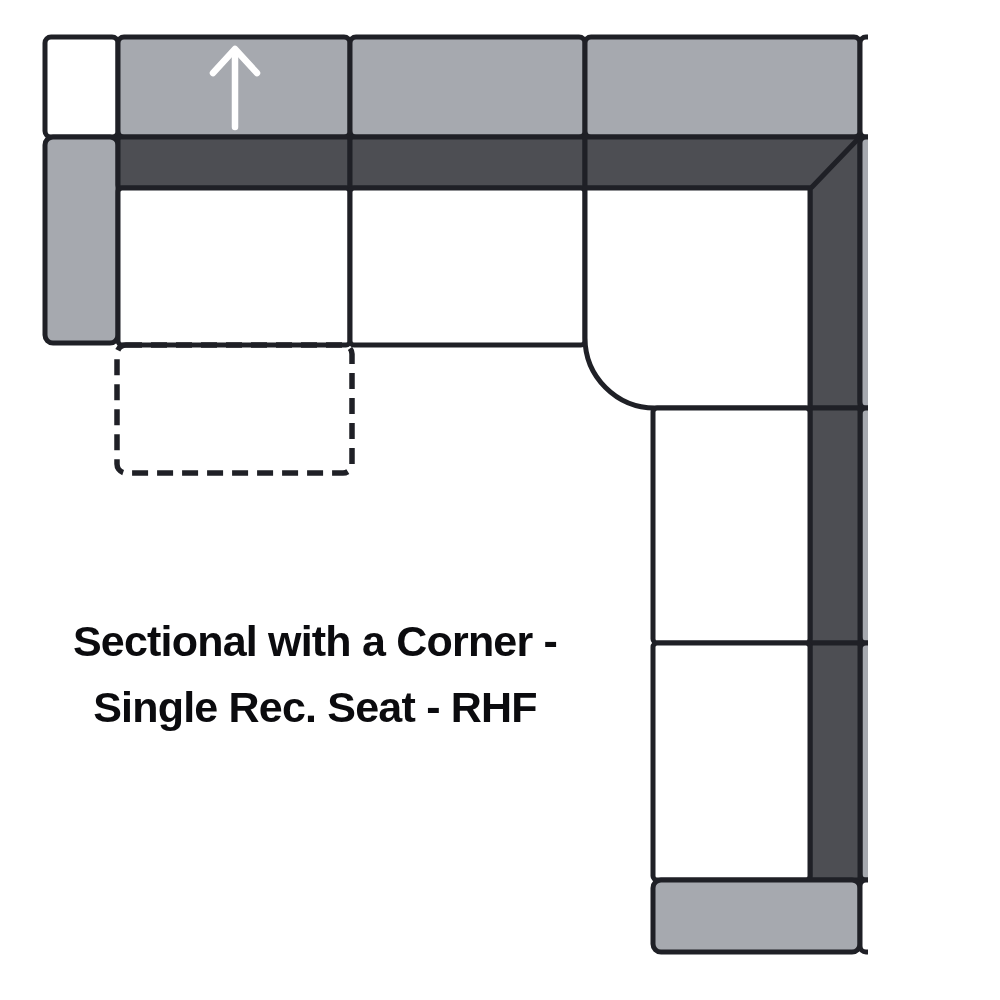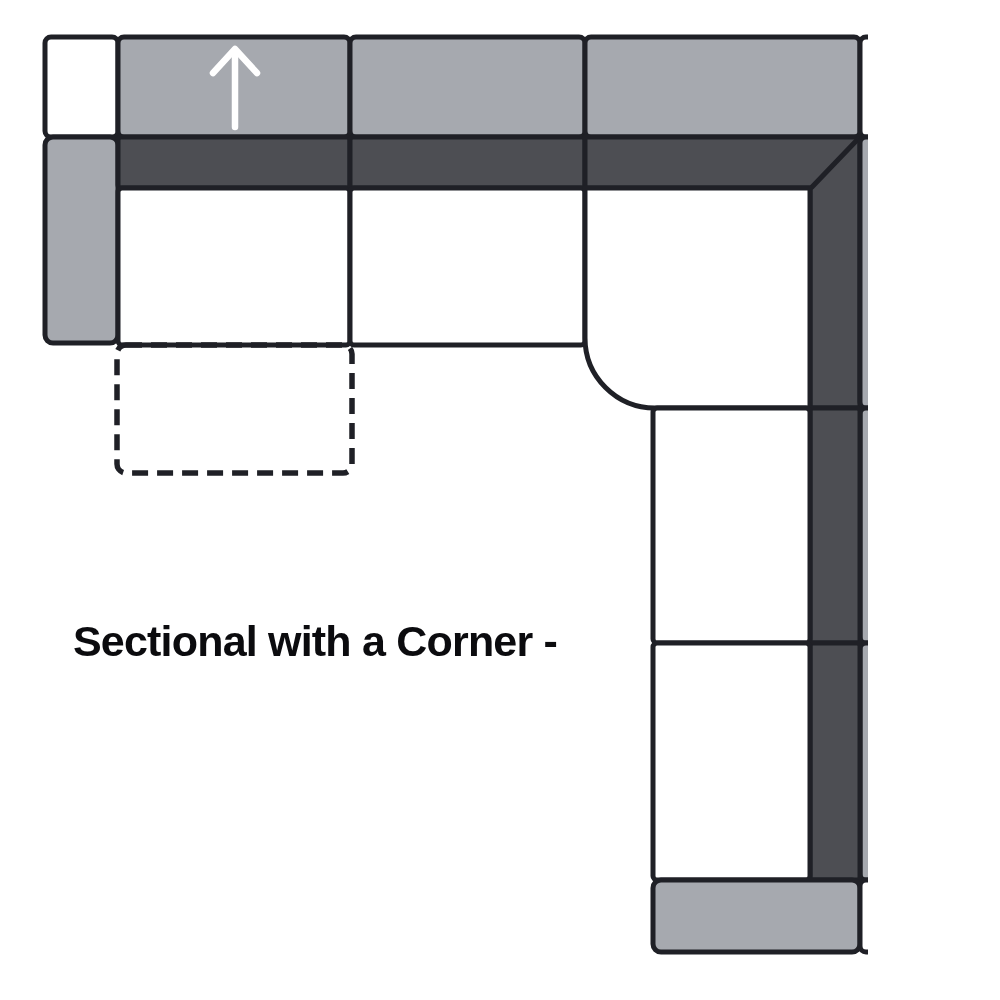--- a/index.html
+++ b/index.html
@@ -99,15 +99,16 @@
     <rect class="dashed" x="117" y="345" width="235" height="128" rx="9"></rect>
 
     <g>
       <path class="arrow" d="M235,127 L235,52"></path>
       <path class="arrow" d="M213,73 L235,49 L257,73"></path>
     </g>
   </svg>
 
   <div class="caption">
     <div>Sectional with a Corner -</div>
+    <div>Single Rec. Seat - RHF</div>
   </div>
 
 </div>
 
 </body></html>

